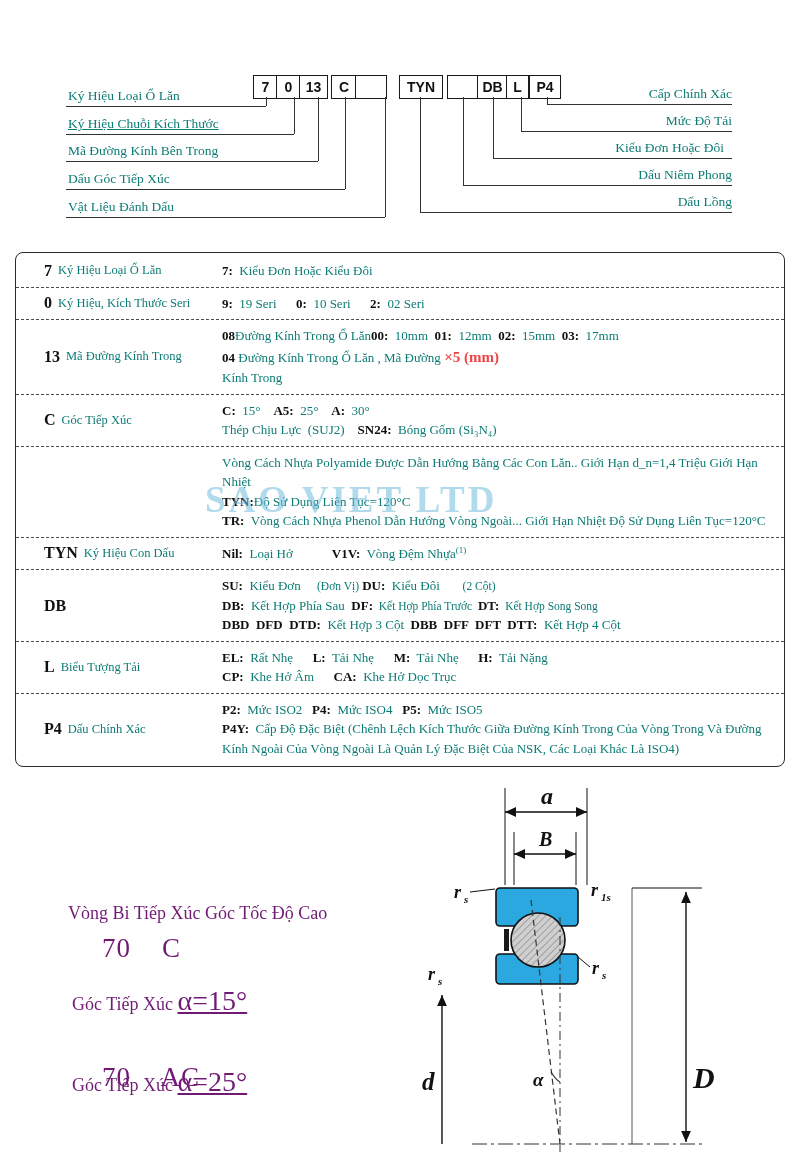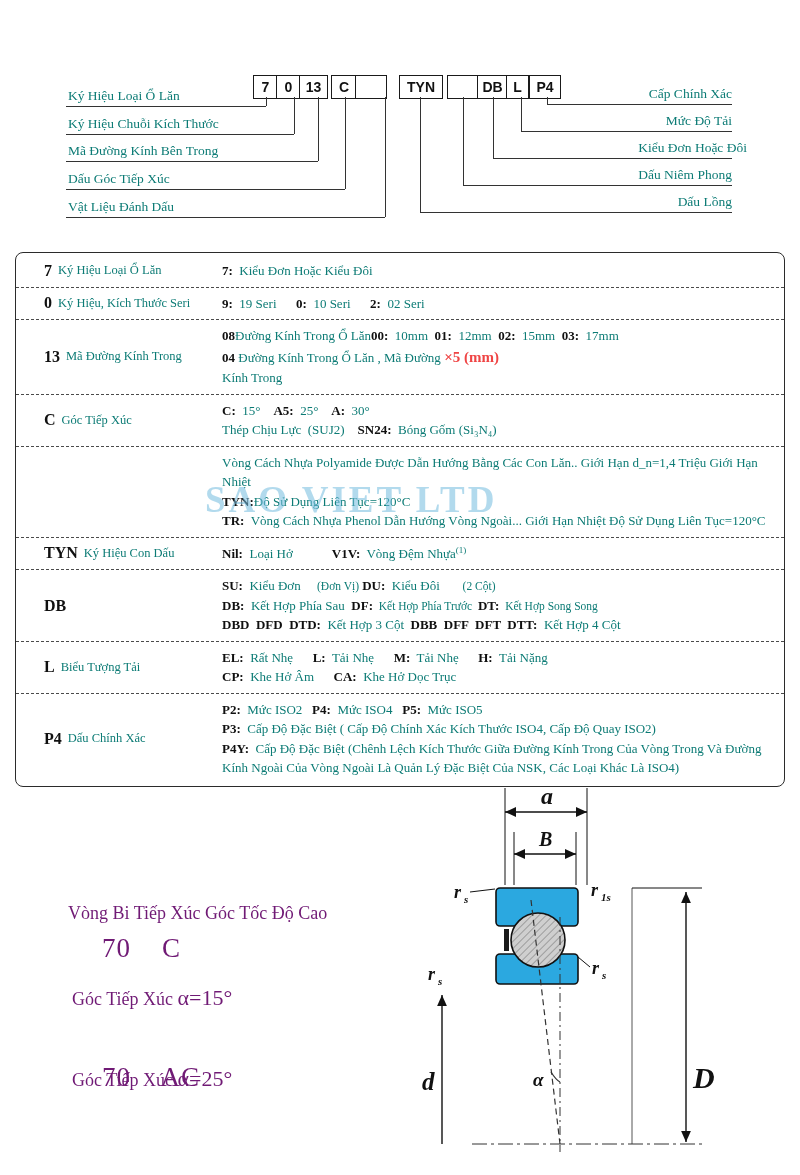--- a/index.html
+++ b/index.html
@@ -37,21 +37,21 @@
   
   .watermark {
     position:absolute; left:205px; top:478px; font-size:37px; font-weight:bold;
     letter-spacing:3px; color:rgba(115,188,222,0.55); white-space:nowrap;
   }
   
   .bt { position:absolute; color:#701a75; white-space:pre; }
   .bt-title { left:68px; top:903px; font-size:18px; }
   .bt-model { left:102px; font-size:27px; letter-spacing:1px;text-align:center; }
   .bt-angle { left:72px; font-size:18px; }
-  .bt-angle .big { font-size:22px; }
+  .bt-angle .big { font-size:28px;text-decoration:underline; }
   .drawing { position:absolute; left:410px; top:782px; }
   svg text { fill:#111; font-family:"Liberation Serif","DejaVu Serif",serif;
              font-style:italic; font-weight:bold; }
 </style>
 </head>
 <body>
 
 <div class="page">
 
   <div>
@@ -60,28 +60,28 @@
     <div class="cbox" style="left:299px;width:27px;">13</div>
     <div class="cbox" style="left:331px;width:24px;">C</div>
     <div class="cbox" style="left:355px;width:30px;"></div>
     <div class="cbox" style="left:399px;width:42px;">TYN</div>
     <div class="cbox" style="left:447px;width:30px;"></div>
     <div class="cbox" style="left:477px;width:29px;">DB</div>
     <div class="cbox" style="left:506px;width:21px;">L</div>
     <div class="cbox" style="left:529px;width:30px;">P4</div>
 
     <div class="dlabel" style="left:68px;top:88px;">Ký Hiệu Loại Ổ Lăn</div>
-    <div class="dlabel" style="left:68px;top:116px;">Ký Hiệu Chuỗi Kích Thước</div>
+    <div class="dlabel" style="left:68px;top:116px;text-decoration:underline;">Ký Hiệu Chuỗi Kích Thước</div>
     <div class="dlabel" style="left:68px;top:143px;">Mã Đường Kính Bên Trong</div>
     <div class="dlabel" style="left:68px;top:171px;">Dấu Góc Tiếp Xúc</div>
     <div class="dlabel" style="left:68px;top:199px;">Vật Liệu Đánh Dấu</div>
 
     <div class="dlabel r" style="right:68px;top:86px;">Cấp Chính Xác</div>
     <div class="dlabel r" style="right:68px;top:113px;">Mức Độ Tải</div>
-    <div class="dlabel r" style="right:53px;top:140px;">Kiểu Đơn Hoặc Đôi</div>
+    <div class="dlabel r" style="right:76px;top:140px;">Kiểu Đơn Hoặc Đôi</div>
     <div class="dlabel r" style="right:68px;top:167px;">Dấu Niêm Phong</div>
     <div class="dlabel r" style="right:68px;top:194px;">Dấu Lồng</div>
 
     <div class="hl" style="left:66px;top:106px;width:200px;"></div>
     <div class="vl" style="left:266px;top:97px;height:9px;"></div>
     <div class="hl" style="left:66px;top:134px;width:228px;"></div>
     <div class="vl" style="left:294px;top:97px;height:37px;"></div>
     <div class="hl" style="left:66px;top:161px;width:252px;"></div>
     <div class="vl" style="left:318px;top:97px;height:64px;"></div>
     <div class="hl" style="left:66px;top:189px;width:279px;"></div>
@@ -178,21 +178,20 @@
           <div class="tline"><span class="seg-b">CP:</span><span class="seg-n">  Khe Hở Âm      </span><span class="seg-b">CA:</span><span class="seg-n">  Khe Hở Dọc Trục</span></div>
         </div>
       </div>
       <div class="trow">
         <div class="tleft">
           <span class="code">P4</span>
           <span class="codedesc">Dấu Chính Xác</span>
         </div>
         <div class="tright">
           <div class="tline"><span class="seg-b">P2:</span><span class="seg-n">  Mức ISO2   </span><span class="seg-b">P4:</span><span class="seg-n">  Mức ISO4   </span><span class="seg-b">P5:</span><span class="seg-n">  Mức ISO5</span></div>
-          <div class="tline"><span class="seg-b">P3:</span><span class="seg-n">  Cấp Độ Đặc Biệt ( Cấp Độ Chính Xác Kích Thước ISO4, Cấp Độ Quay ISO2)</span></div>
           <div class="tline"><span class="seg-b">P4Y:</span><span class="seg-n">  Cấp Độ Đặc Biệt (Chênh Lệch Kích Thước Giữa Đường Kính Trong Của Vòng Trong Và Đường Kính Ngoài Của Vòng Ngoài Là Quản Lý Đặc Biệt Của NSK, Các Loại Khác Là ISO4)</span></div>
         </div>
       </div>
     </div>
 
   <div class="watermark">SAO VIET LTD</div>
 
   <div>
     <div class="bt bt-title">Vòng Bi Tiếp Xúc Góc Tốc Độ Cao</div>
     <div class="bt bt-model" style="top:933px;">70    C</div>

